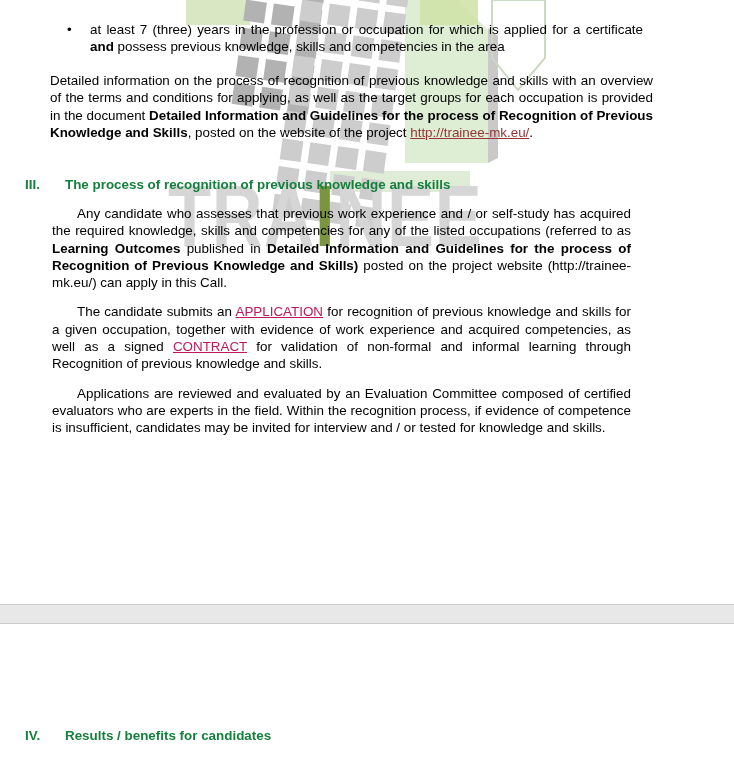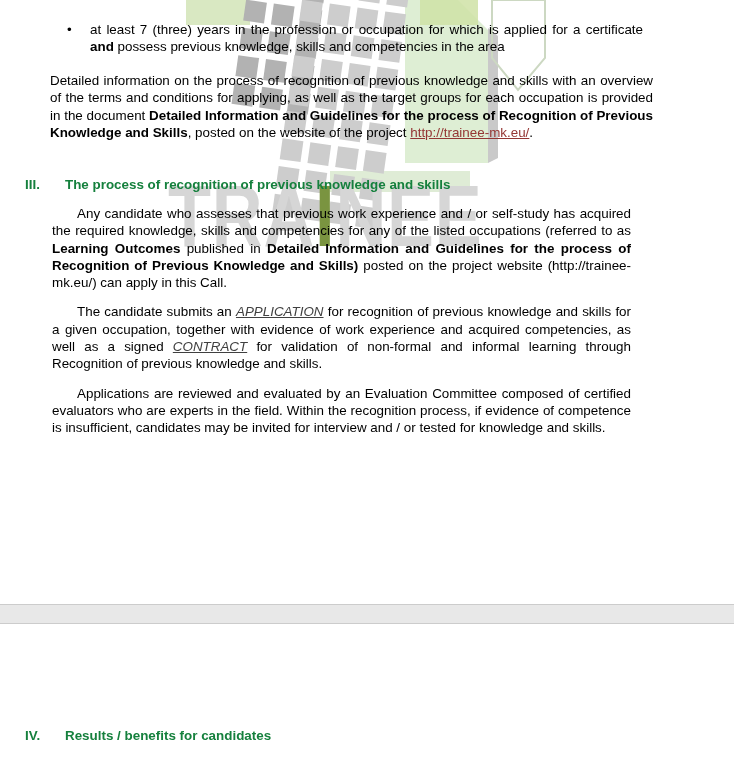--- a/index.html
+++ b/index.html
@@ -31,21 +31,21 @@
   .heading{font-weight:bold;color:#15803d;}
   .h3{left:25px;top:176px;}
   .h4{left:25px;top:727px;}
   .heading .hnum{display:inline-block;width:40px;}
   
   .paras{left:40px;top:193px;width:603px;}
   .paras p{margin:12px;text-indent:25px;text-align:justify;}
   
   .bold{font-weight:bold;}
   .link-red{color:#943634;text-decoration:underline;}
-  .link-green{color:#404040;text-decoration:underline;font-style:italic;}
+  .link-green{color:#be185d;text-decoration:underline;}
   
   .page-break{
     left:0;top:604px;width:734px;height:18px;
     background:#e8e8e8;border-top:1px solid #cccccc;border-bottom:1px solid #cccccc;
   }
   
   .item1{left:68px;top:745px;font-weight:bold;}
   .item1 .num{display:inline-block;width:22px;}
 </style>
 </head>

